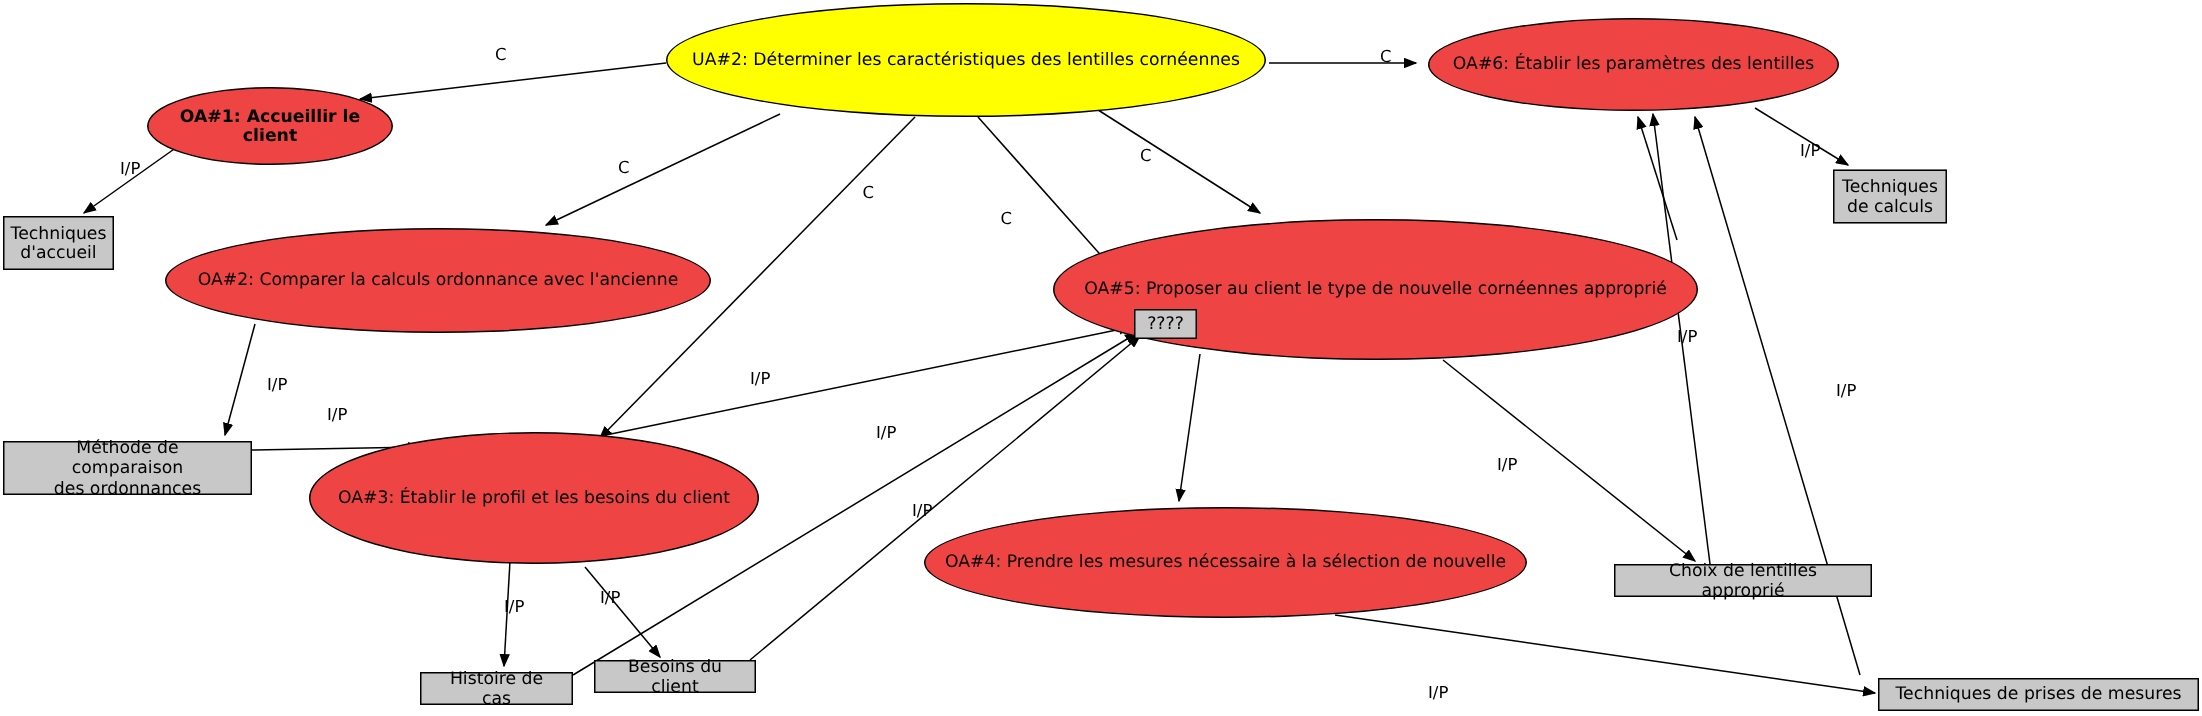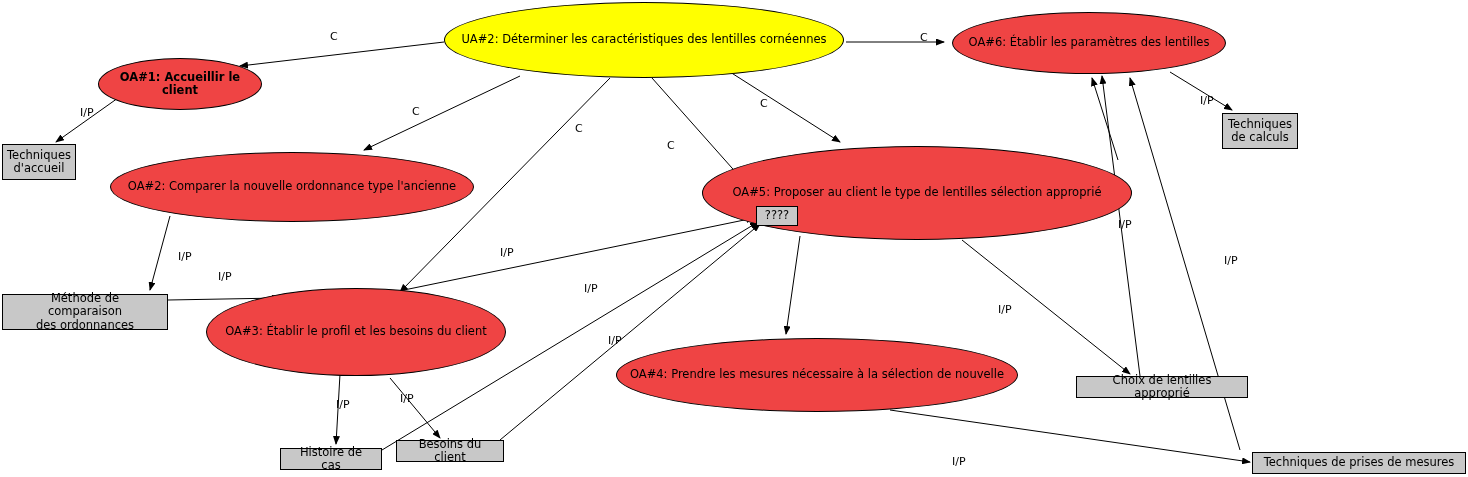--- a/index.html
+++ b/index.html
@@ -115,24 +115,24 @@
       <div class="node ellipse yellow" style="left: 444px; top: 2px; width: 400px; height: 76px;">
         <span style="white-space: pre-line; padding: 0px 6px;">UA#2: Déterminer les caractéristiques des lentilles cornéennes</span>
       </div>
       <div class="node ellipse green" style="left: 98px; top: 58px; width: 164px; height: 52px;">
         <span style="white-space: pre-line; padding: 0px 6px; font-weight: bold;">OA#1: Accueillir le client</span>
       </div>
       <div class="node ellipse green" style="left: 952px; top: 12px; width: 274px; height: 62px;">
         <span style="white-space: pre-line; padding: 0px 6px;">OA#6: Établir les paramètres des lentilles</span>
       </div>
       <div class="node ellipse green" style="left: 110px; top: 152px; width: 364px; height: 70px;">
-        <span style="white-space: pre-line; padding: 0px 6px;">OA#2: Comparer la nouvelle ordonnance type l'ancienne</span>
+        <span style="white-space: pre-line; padding: 0px 6px;">OA#2: Comparer la calculs ordonnance avec l'ancienne</span>
       </div>
       <div class="node ellipse green" style="left: 702px; top: 146px; width: 430px; height: 94px;">
-        <span style="white-space: pre-line; padding: 0px 6px;">OA#5: Proposer au client le type de lentilles sélection approprié</span>
+        <span style="white-space: pre-line; padding: 0px 6px;">OA#5: Proposer au client le type de nouvelle cornéennes approprié</span>
       </div>
       <div class="node ellipse green" style="left: 206px; top: 288px; width: 300px; height: 88px;">
         <span style="white-space: pre-line; padding: 0px 6px;">OA#3: Établir le profil et les besoins du client</span>
       </div>
       <div class="node ellipse green" style="left: 616px; top: 338px; width: 402px; height: 74px;">
         <span style="white-space: pre-line; padding: 0px 6px;">OA#4: Prendre les mesures nécessaire à la sélection de nouvelle</span>
       </div>
       <div class="node rect" style="left: 2px; top: 144px; width: 74px; height: 36px;">
         <span style="white-space: pre-line; padding: 0px 6px;">Techniques
 d'accueil</span>

